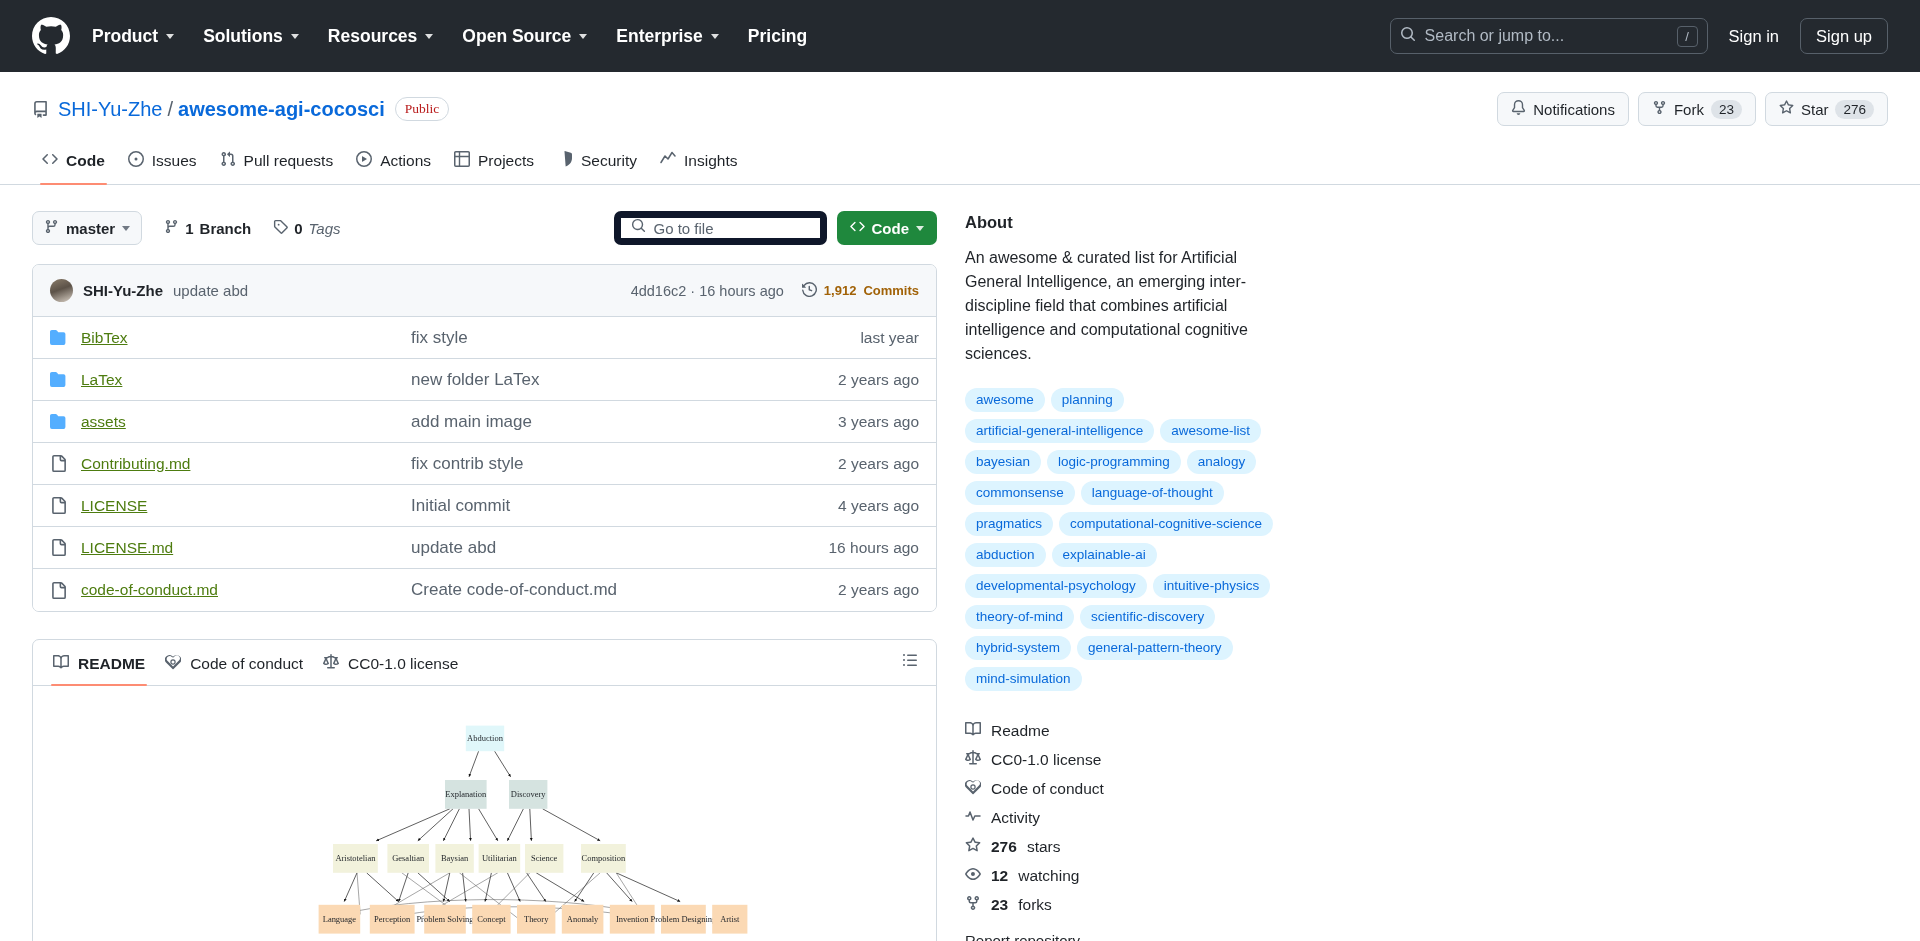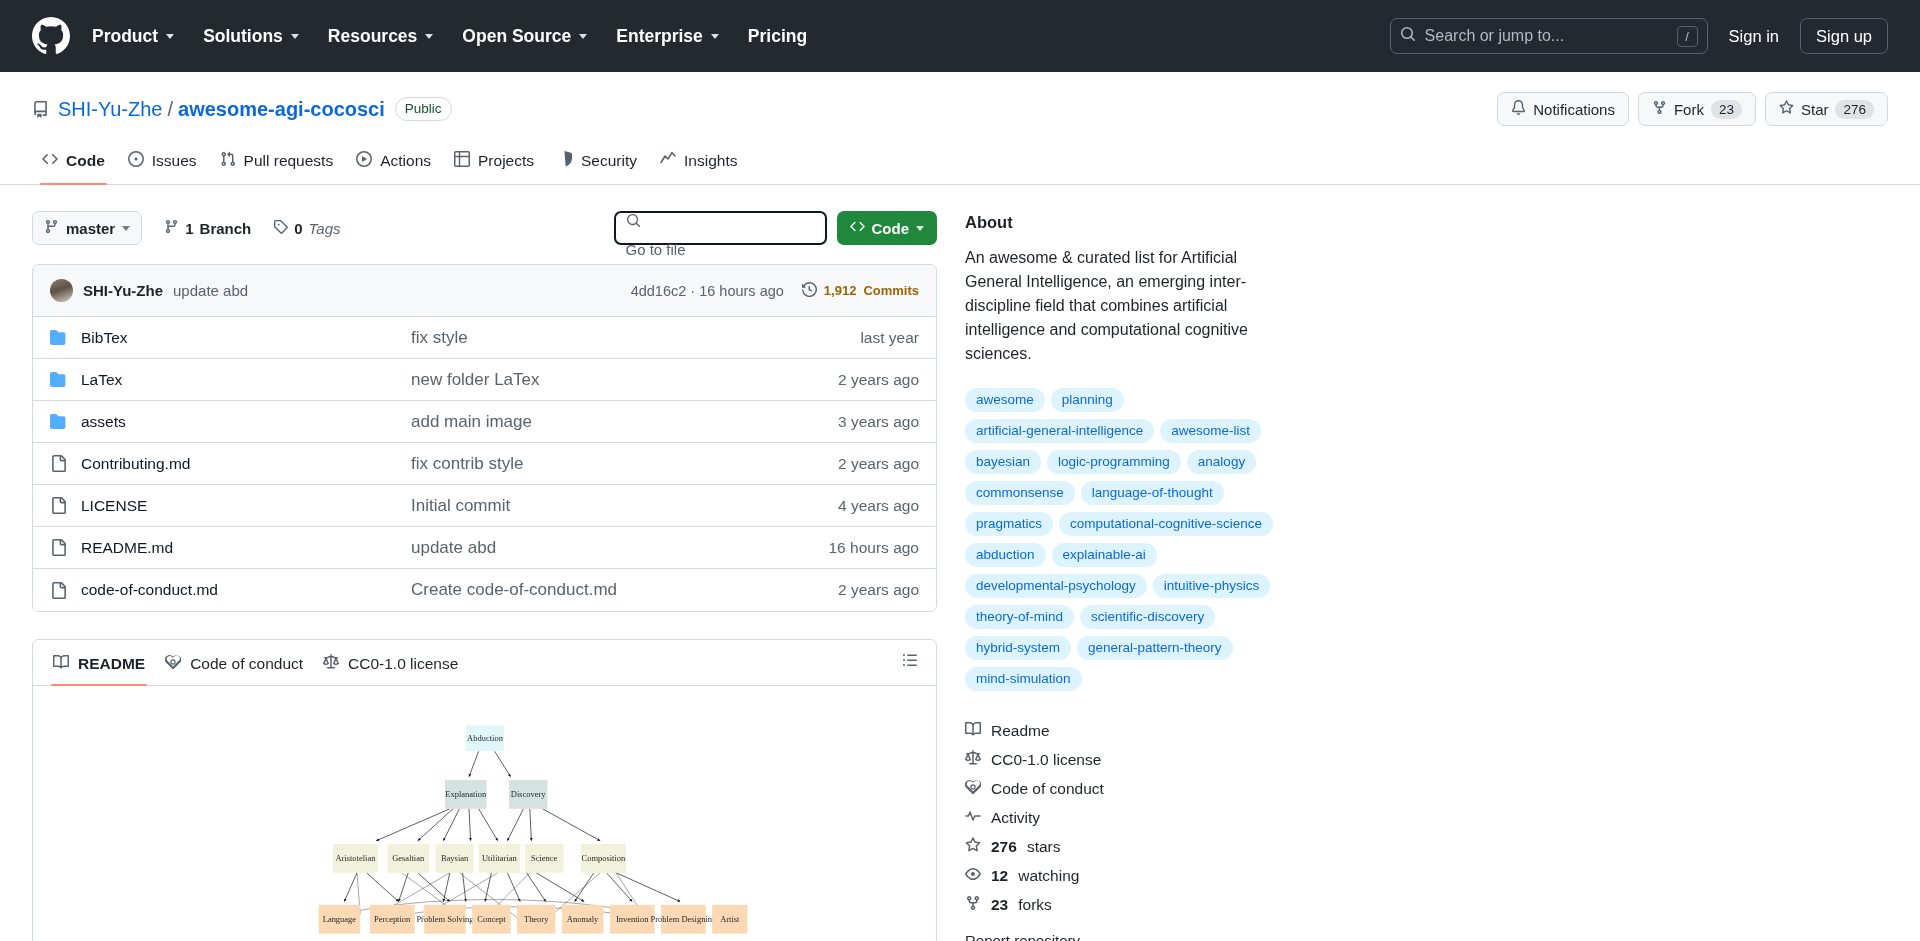--- a/index.html
+++ b/index.html
@@ -69,22 +69,22 @@
     border-bottom: 1px solid #d1d9e0;
   }
   .repo-title-row { display: flex; align-items: center; }
   .repo-icon { margin-right: 9px; color: #59636e; display:flex; }
   .repo-owner { color: #0969da; font-size: 20px; cursor: pointer; }
   .repo-sep { color: #59636e; font-size: 20px; margin: 0 5px; }
   .repo-name { color: #0969da; font-size: 20px; font-weight: 600; cursor: pointer; }
   .public-badge {
     margin-left: 10px;
     border: 1px solid #d1d9e0; border-radius: 2em;
-    font-size: 13.5px; color: #14532d;
-    padding: 1px 9px; line-height: 20px;
+    font-size: 13.5px; color: #b91c1c;
+    padding: 1px 9px; line-height: 20px; font-family: Liberation Serif, serif;
   }
   .repo-actions { margin-left: auto; display: flex; align-items: center; gap: 9px; }
   .btn-outline {
     display: flex; align-items: center; gap: 7px;
     border: 1px solid #d1d9e0; border-radius: 7px;
     background: #f6f8fa;
     padding: 0 13px; height: 34px;
     font-size: 15px; font-weight: 500; color: #1f2328;
     cursor: pointer; white-space: nowrap;
   }
@@ -130,23 +130,23 @@
   }
   .meta-link {
     display: flex; align-items: center; gap: 6px;
     font-size: 15px; color: #1f2328; margin-left: 22px; cursor: pointer;
   }
   .meta-link b { font-weight: 600; }
   .meta-link .lbl { color: #59636e; font-style: italic; }
   .toolbar-right { margin-left: auto; display: flex; align-items: center; gap: 10px; }
   .goto-file {
     width: 213px; height: 34px;
-    border: 2px solid #0f172a; border-radius: 7px;
-    display: flex; align-items: flex-start; gap: 8px; padding: 0 10px;
-    background: #ffffff; cursor: text; flex-direction: column;
+    border: 7px solid #0f172a; border-radius: 7px;
+    display: flex; align-items: center; gap: 8px; padding: 0 10px;
+    background: #ffffff; cursor: text;
   }
   .goto-file .ph { color: #59636e; font-size: 15px; }
   .code-btn {
     display: flex; align-items: center; gap: 7px;
     background: #1f883d; color: #ffffff;
     border-radius: 7px; height: 34px; padding: 0 13px;
     font-size: 15px; font-weight: 600; cursor: pointer;
   }
   .code-btn .caret { border-top-color: #ffffff; }
 
@@ -178,21 +178,21 @@
   .commits-count b { font-weight: 600; }
 
   .file-row {
     display: flex; align-items: center;
     height: 42px; padding: 0 17px;
     border-bottom: 1px solid #d1d9e0;
     background: #ffffff;
   }
   .file-row:last-child { border-bottom: none; }
   .file-row .ficon { width: 17px; margin-right: 14px; display:flex; flex:none; }
-  .file-row .fname { width: 330px; font-size: 15.5px; color: #0f172a; cursor: pointer; }
+  .file-row .fname { width: 330px; font-size: 15.5px; color: #4d7c0f; cursor: pointer; text-decoration: underline; }
   .file-row .fmsg { flex: 1; font-size: 17px; color: #59636e; cursor: pointer; }
   .file-row .ftime { font-size: 15.5px; color: #59636e; text-align: right; white-space: nowrap; }
 
   
   .readme-panel {
     margin-top: 27px;
     border: 1px solid #d1d9e0; border-radius: 7px;
     background: #ffffff;
     overflow: hidden;
   }
@@ -524,21 +524,21 @@
         <span class="fname">LICENSE</span>
         <span class="fmsg">Initial commit</span>
         <span class="ftime">4 years ago</span>
       </div>
       <div class="file-row">
         <span class="ficon">
             <svg viewBox="0 0 16 16" width="17" height="17" fill="#59636e">
               <path d="M2 1.75C2 .784 2.784 0 3.75 0h6.586c.464 0 .909.184 1.237.513l2.914 2.914c.329.328.513.773.513 1.237v9.586A1.75 1.75 0 0 1 13.25 16h-9.5A1.75 1.75 0 0 1 2 14.25Zm1.75-.25a.25.25 0 0 0-.25.25v12.5c0 .138.112.25.25.25h9.5a.25.25 0 0 0 .25-.25V6h-2.75A1.75 1.75 0 0 1 9 4.25V1.5Zm6.75.062V4.25c0 .138.112.25.25.25h2.688l-.011-.013-2.914-2.914-.013-.011Z"></path>
             </svg>
           </span>
-        <span class="fname">README.md</span>
+        <span class="fname">LICENSE.md</span>
         <span class="fmsg">update abd</span>
         <span class="ftime">16 hours ago</span>
       </div>
       <div class="file-row">
         <span class="ficon">
             <svg viewBox="0 0 16 16" width="17" height="17" fill="#59636e">
               <path d="M2 1.75C2 .784 2.784 0 3.75 0h6.586c.464 0 .909.184 1.237.513l2.914 2.914c.329.328.513.773.513 1.237v9.586A1.75 1.75 0 0 1 13.25 16h-9.5A1.75 1.75 0 0 1 2 14.25Zm1.75-.25a.25.25 0 0 0-.25.25v12.5c0 .138.112.25.25.25h9.5a.25.25 0 0 0 .25-.25V6h-2.75A1.75 1.75 0 0 1 9 4.25V1.5Zm6.75.062V4.25c0 .138.112.25.25.25h2.688l-.011-.013-2.914-2.914-.013-.011Z"></path>
             </svg>
           </span>
         <span class="fname">code-of-conduct.md</span>

